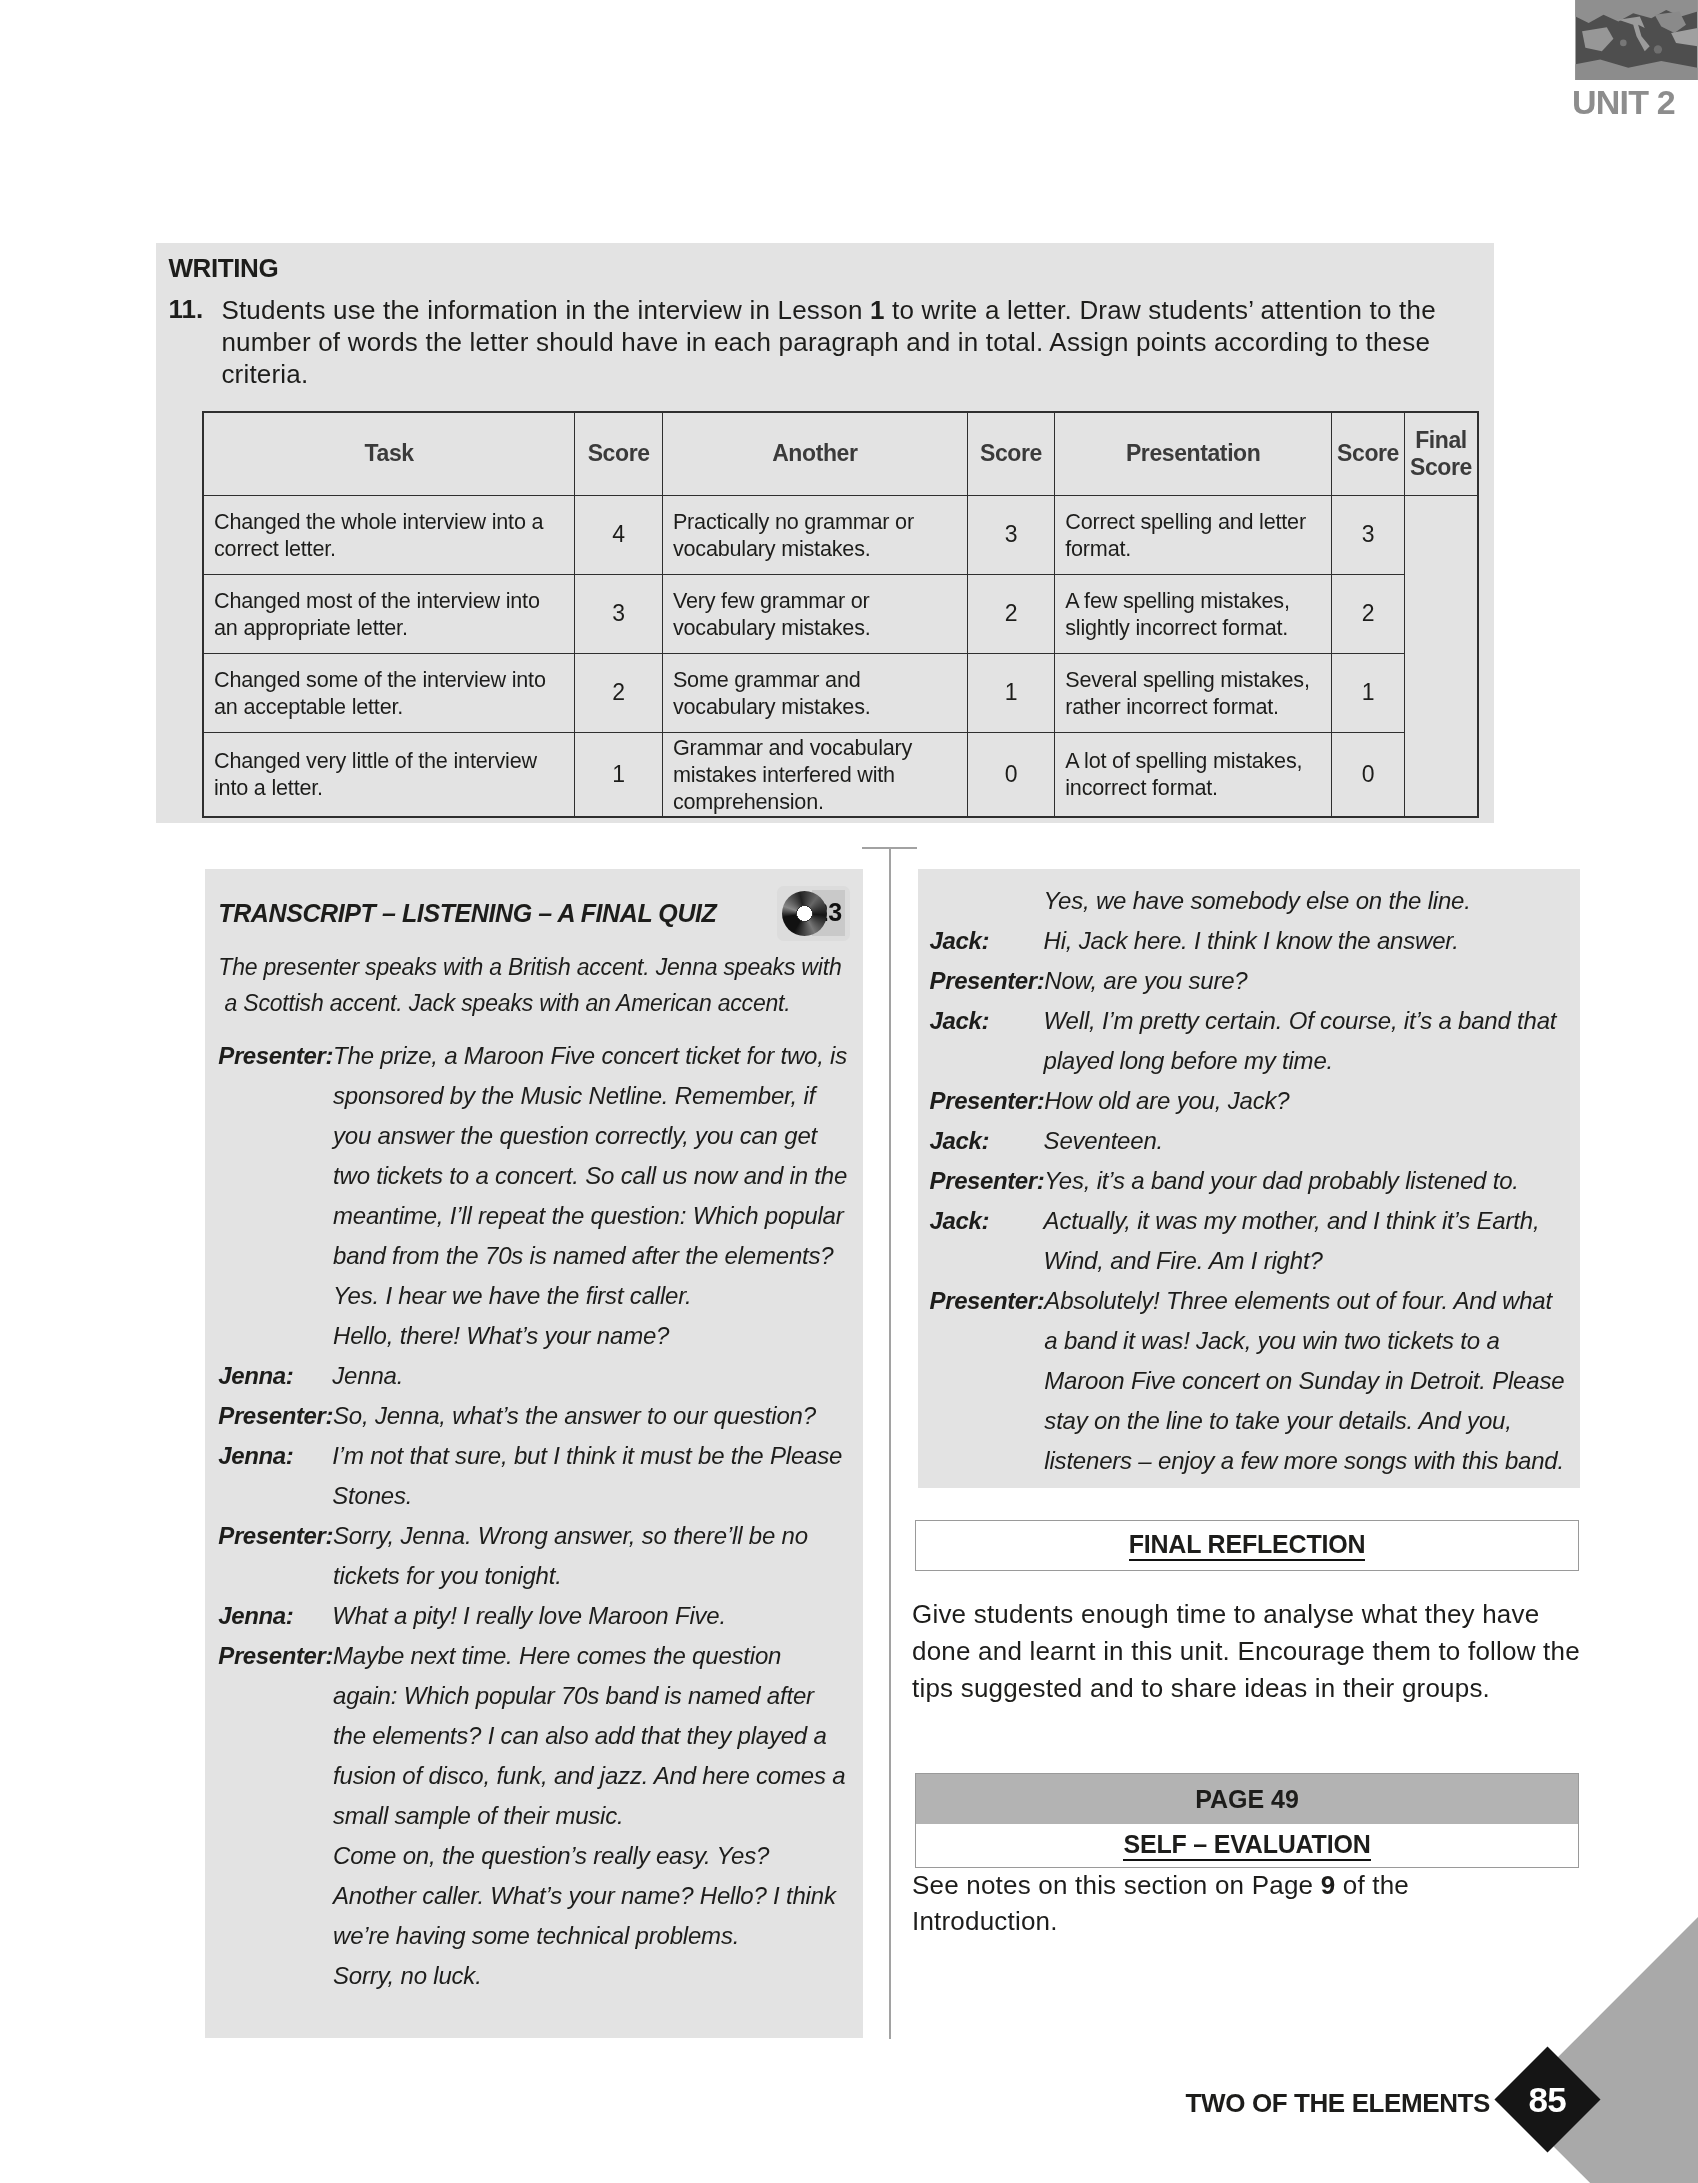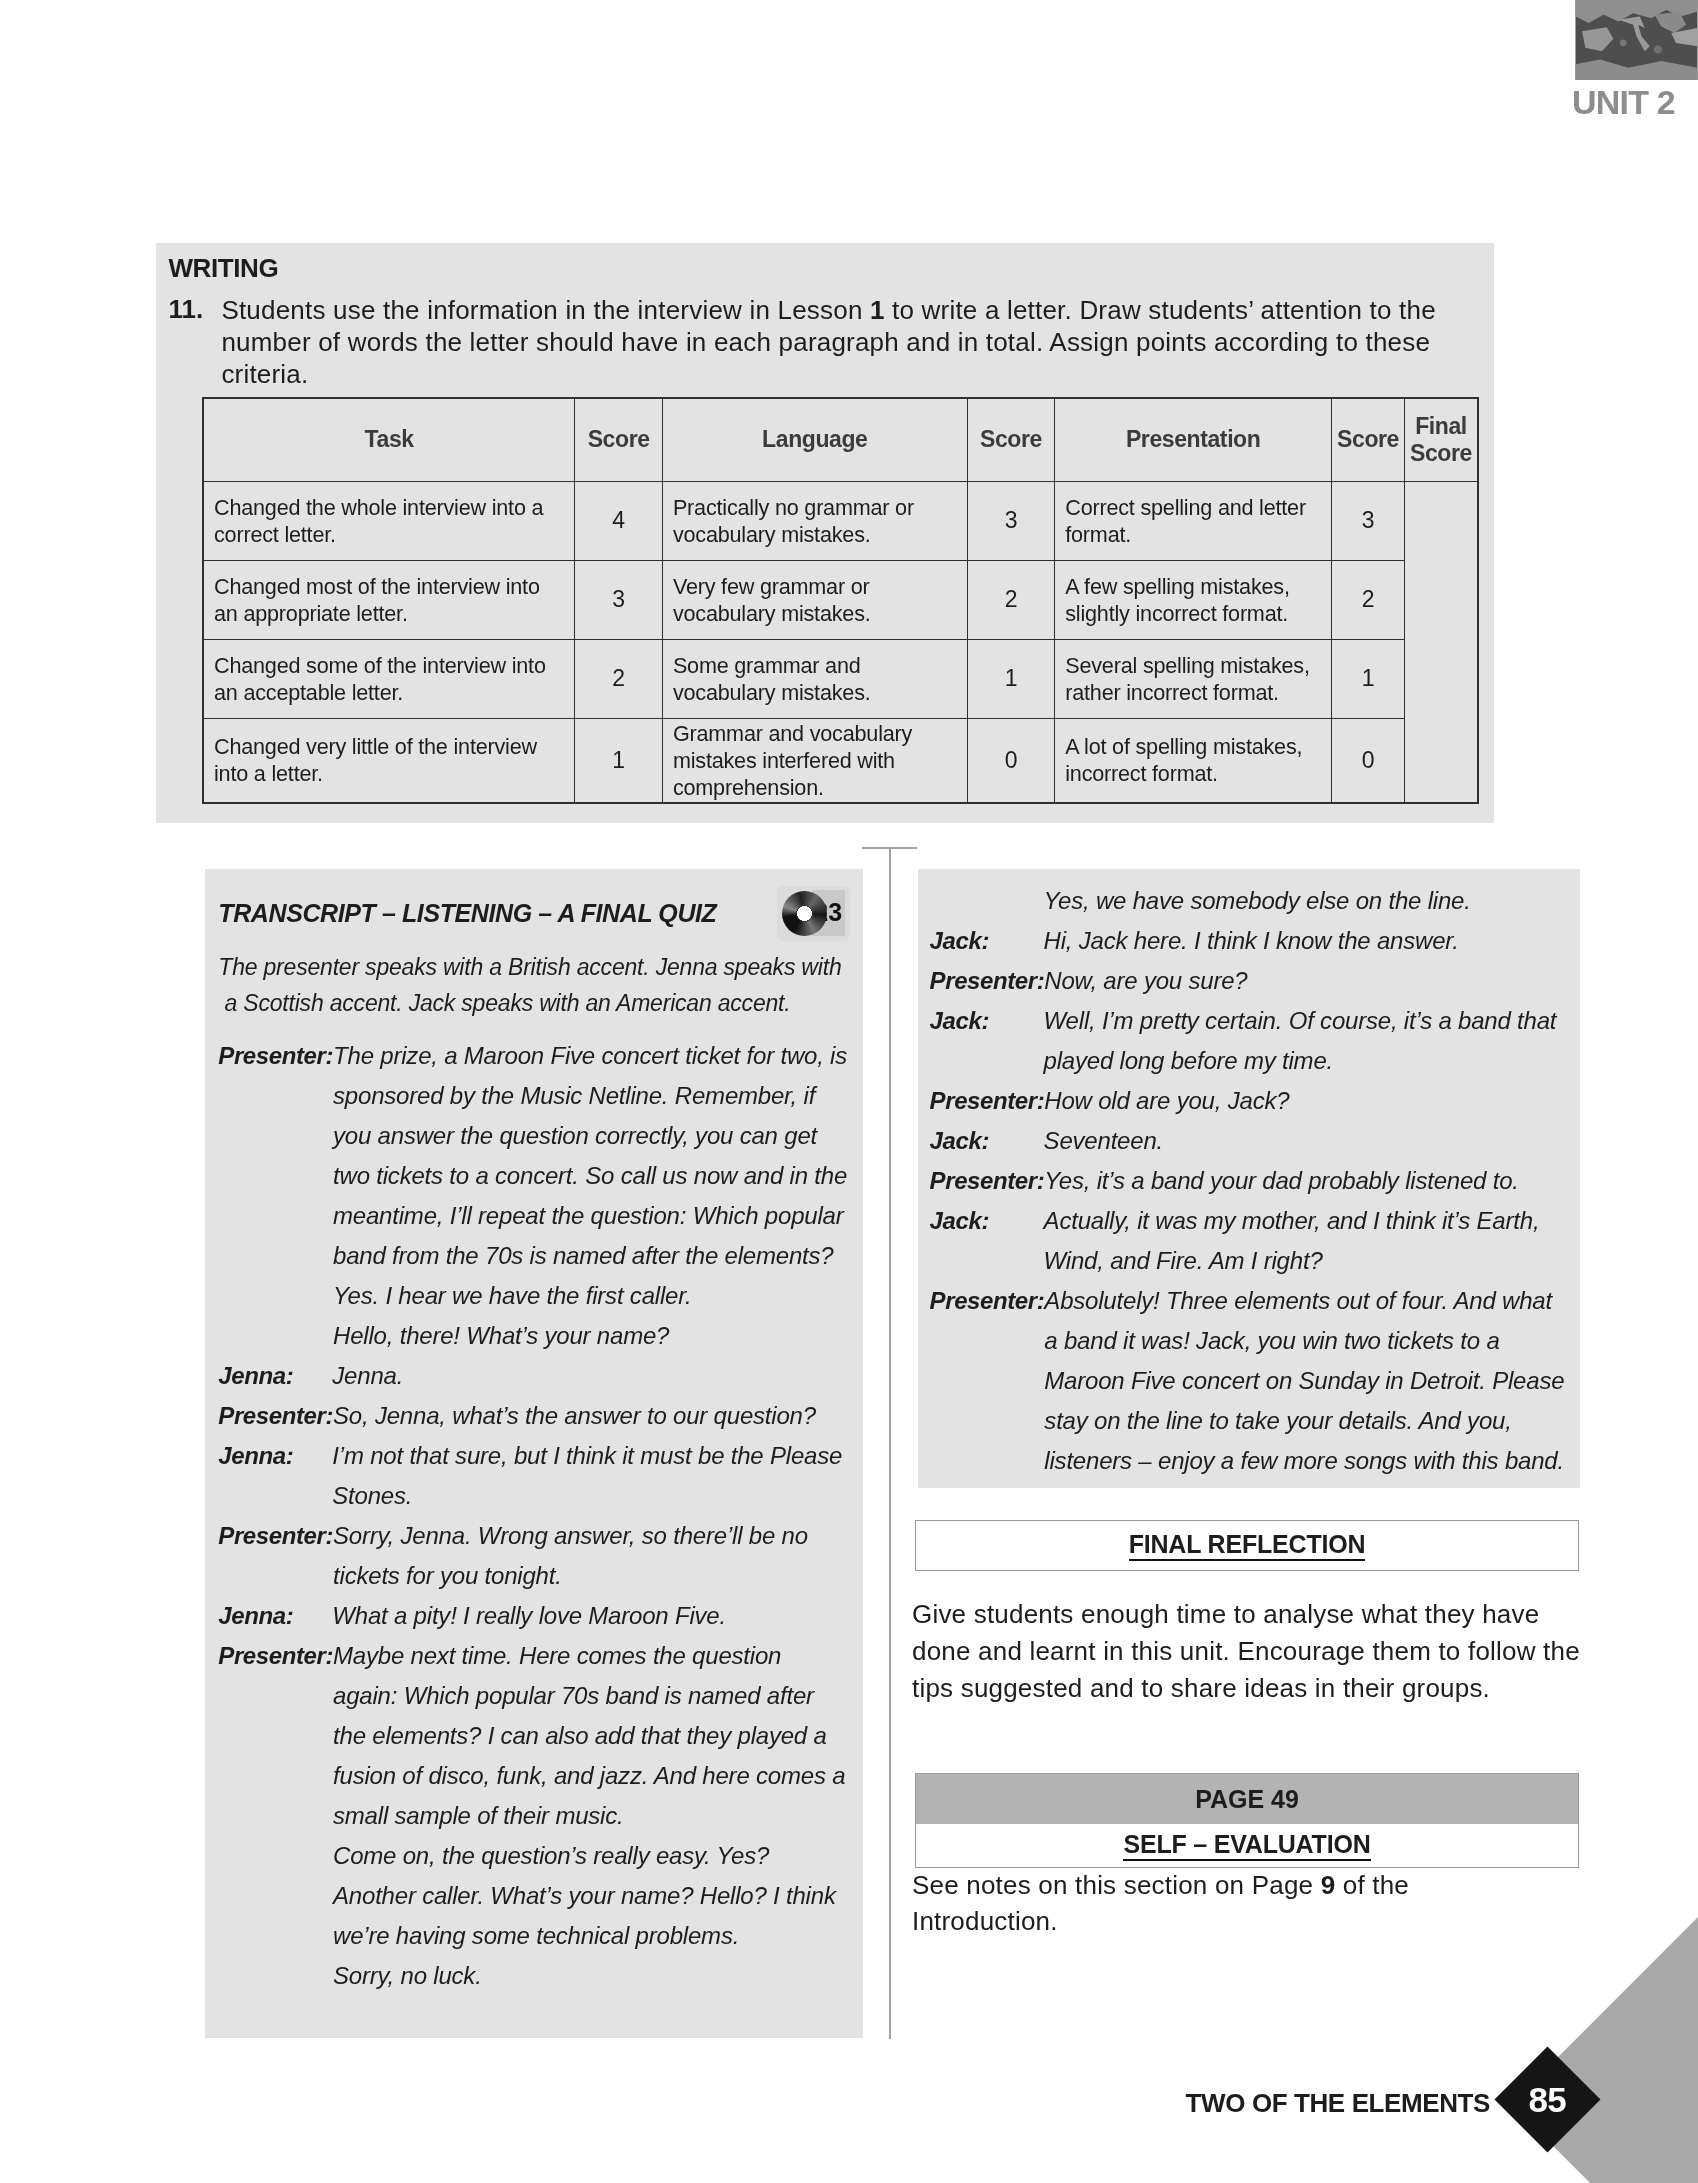--- a/index.html
+++ b/index.html
@@ -11,21 +11,21 @@
   .map-block{left:1575px;top:0;width:123px;height:80px;}
   .unit-label{left:1572px;top:83px;width:124px;font-size:34px;font-weight:bold;
               color:#8d8d8d;letter-spacing:-0.8px;}
 
   
   .writing-box{left:156px;top:243px;width:1338px;height:580px;background:#e3e3e3;}
   .writing-heading{position:absolute;left:12.4px;top:10px;font-size:26px;font-weight:bold;letter-spacing:-0.4px;}
   .writing-item{position:absolute;left:12.4px;top:51px;width:1310px;display:flex;}
   .item-number{flex:0 0 53px;font-size:26px;font-weight:bold;}
   .item-text{flex:1;font-size:26px;line-height:32px;letter-spacing:0.2px;}
-  .rubric-table{position:absolute;left:46px;top:154px;width:1277px;border-collapse:collapse;
+  .rubric-table{position:absolute;left:46px;top:168px;width:1277px;border-collapse:collapse;
                 background:#e3e3e3;}
   .rubric-table th,.rubric-table td{border:1.7px solid #2f2f2f;box-sizing:border-box;}
   .rubric-table{border:2.5px solid #2f2f2f;}
   .rubric-table th{font-size:23px;color:#3b3b3b;letter-spacing:-0.4px;padding:6.6px 5px;height:83px;}
   .rubric-table td{font-size:21.6px;line-height:27px;padding:1px 10px;height:79px;letter-spacing:-0.2px;}
   .rubric-table td.score{text-align:center;font-size:23px;}
 
   
   .divider-v{left:889px;top:847px;width:1.7px;height:1192px;background:#a2a2a2;}
   .divider-h{left:862px;top:847px;width:55px;height:1.7px;background:#a2a2a2;}
@@ -102,21 +102,21 @@
           <col style="width:24.2%">
         <col style="width:6.9%">
           <col style="width:22.0%">
           <col style="width:5.1%">
           <col style="width:5.2%">
       </colgroup>
       <tbody>
           <tr>
         <th>Task</th>
         <th>Score</th>
-        <th>Language</th>
+        <th>Another</th>
         <th>Score</th>
         <th>Presentation</th>
         <th>Score</th>
         <th>Final Score</th>
       </tr>
       <tr>
         <td>Changed the whole interview into a correct letter.</td>
         <td class="score">4</td>
         <td>Practically no grammar or vocabulary mistakes.</td>
         <td class="score">3</td>

